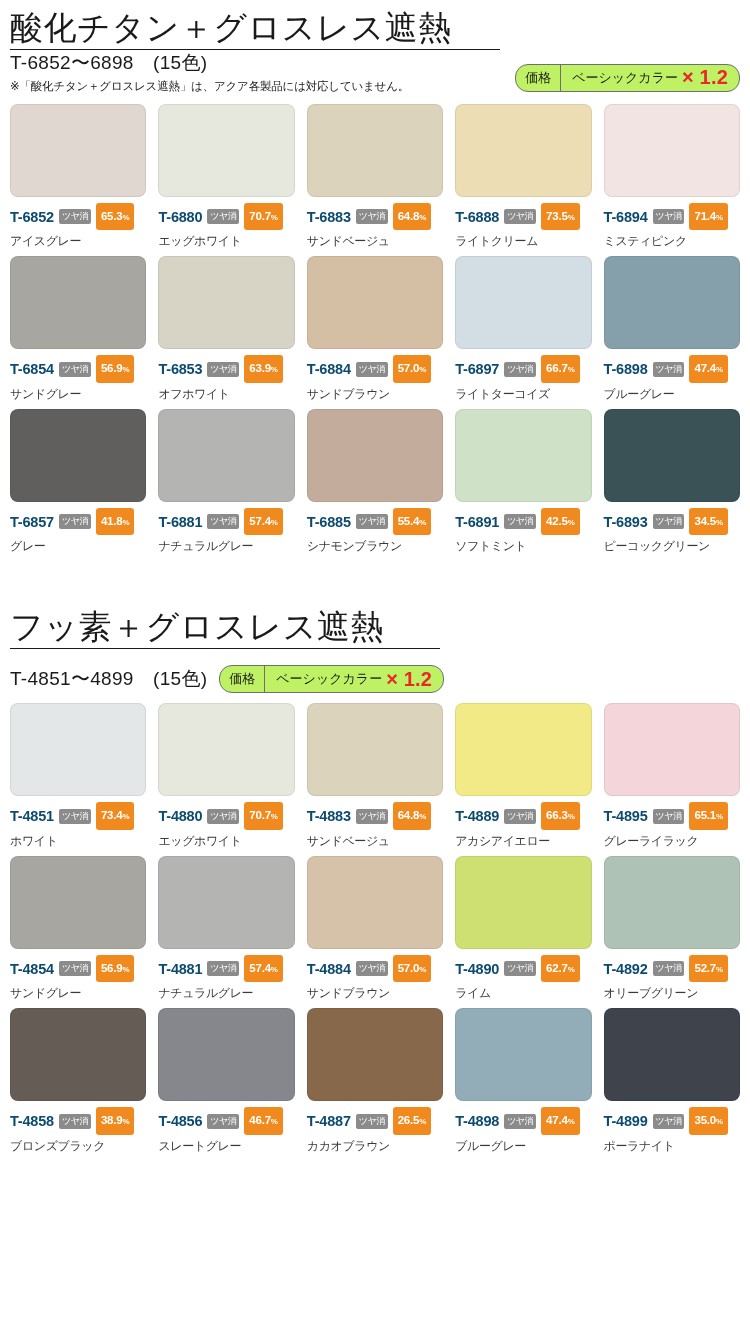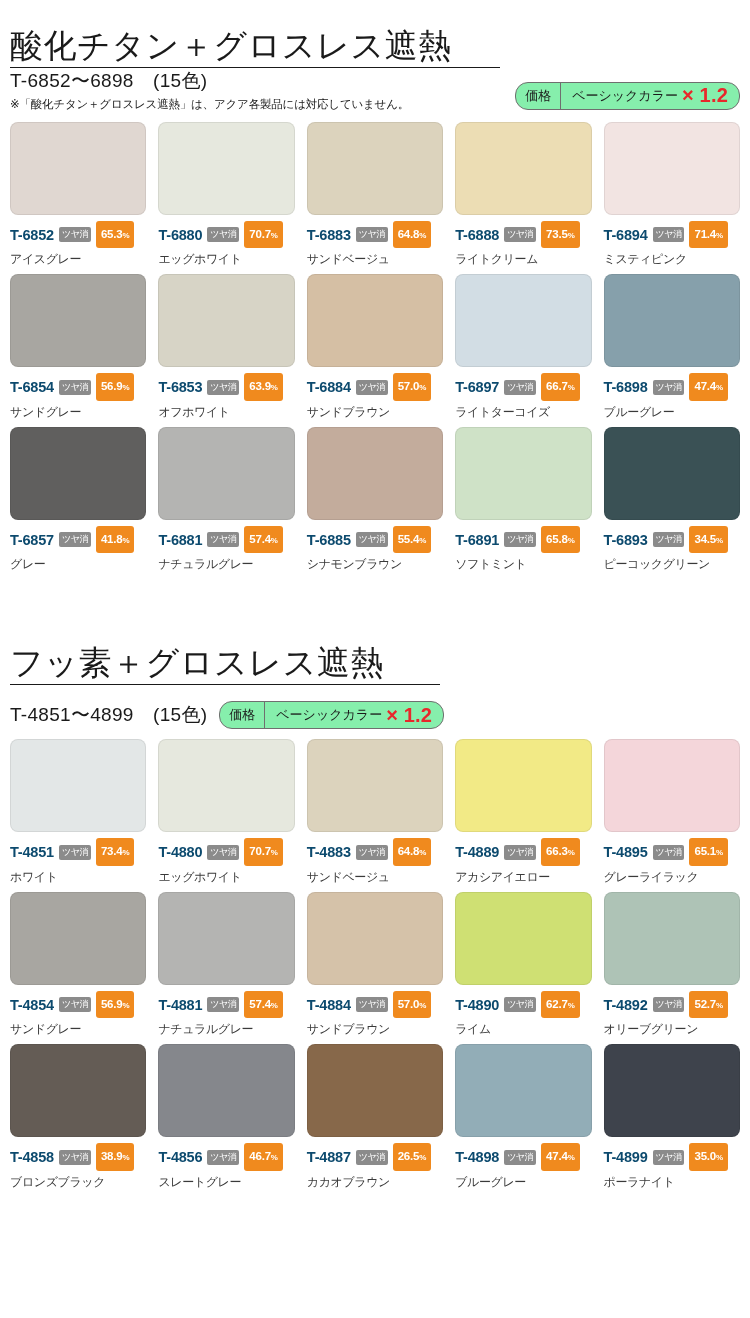--- a/index.html
+++ b/index.html
@@ -19,21 +19,21 @@
     width: 750px;
     box-sizing: border-box;
     padding: 0 10px;
   }
 
   
   .section {
     position: relative;
   }
   .section-head {
-    padding-top: 28px;
+    padding-top: 10px;
   }
   .section-title {
     font-size: 33px;
     line-height: 1.12;
     font-weight: 400;
     letter-spacing: 0.5px;
     color: #1a1a1a;
     margin: 0;
     padding-bottom: 4px;
     display: block;
@@ -69,21 +69,21 @@
   }
 
   
   .price-pill {
     display: inline-flex;
     align-items: stretch;
     border: 1.2px solid #6f6f6f;
     border-radius: 13px;
     height: 26px;
     overflow: hidden;
-    background: #86efac;
+    background: #bef264;
   }
   .price-pill .pp-label {
     display: flex;
     align-items: center;
     padding: 0 9px;
     font-size: 13px;
     color: #1a1a1a;
     border-right: 1.2px solid #6f6f6f;
     white-space: nowrap;
   }
@@ -314,21 +314,21 @@
             <span class="tag-matte">ツヤ消</span>
             <span class="tag-pct"><span>55.4</span><span class="unit">%</span></span>
           </div>
           <div class="cname">シナモンブラウン</div>
         </div>
         <div class="cell">
           <div class="chip" style="background: rgb(207, 226, 199);"></div>
           <div class="meta">
             <span class="code">T-6891</span>
             <span class="tag-matte">ツヤ消</span>
-            <span class="tag-pct"><span>65.8</span><span class="unit">%</span></span>
+            <span class="tag-pct"><span>42.5</span><span class="unit">%</span></span>
           </div>
           <div class="cname">ソフトミント</div>
         </div>
         <div class="cell">
           <div class="chip" style="background: rgb(58, 81, 85);"></div>
           <div class="meta">
             <span class="code">T-6893</span>
             <span class="tag-matte">ツヤ消</span>
             <span class="tag-pct"><span>34.5</span><span class="unit">%</span></span>
           </div>

